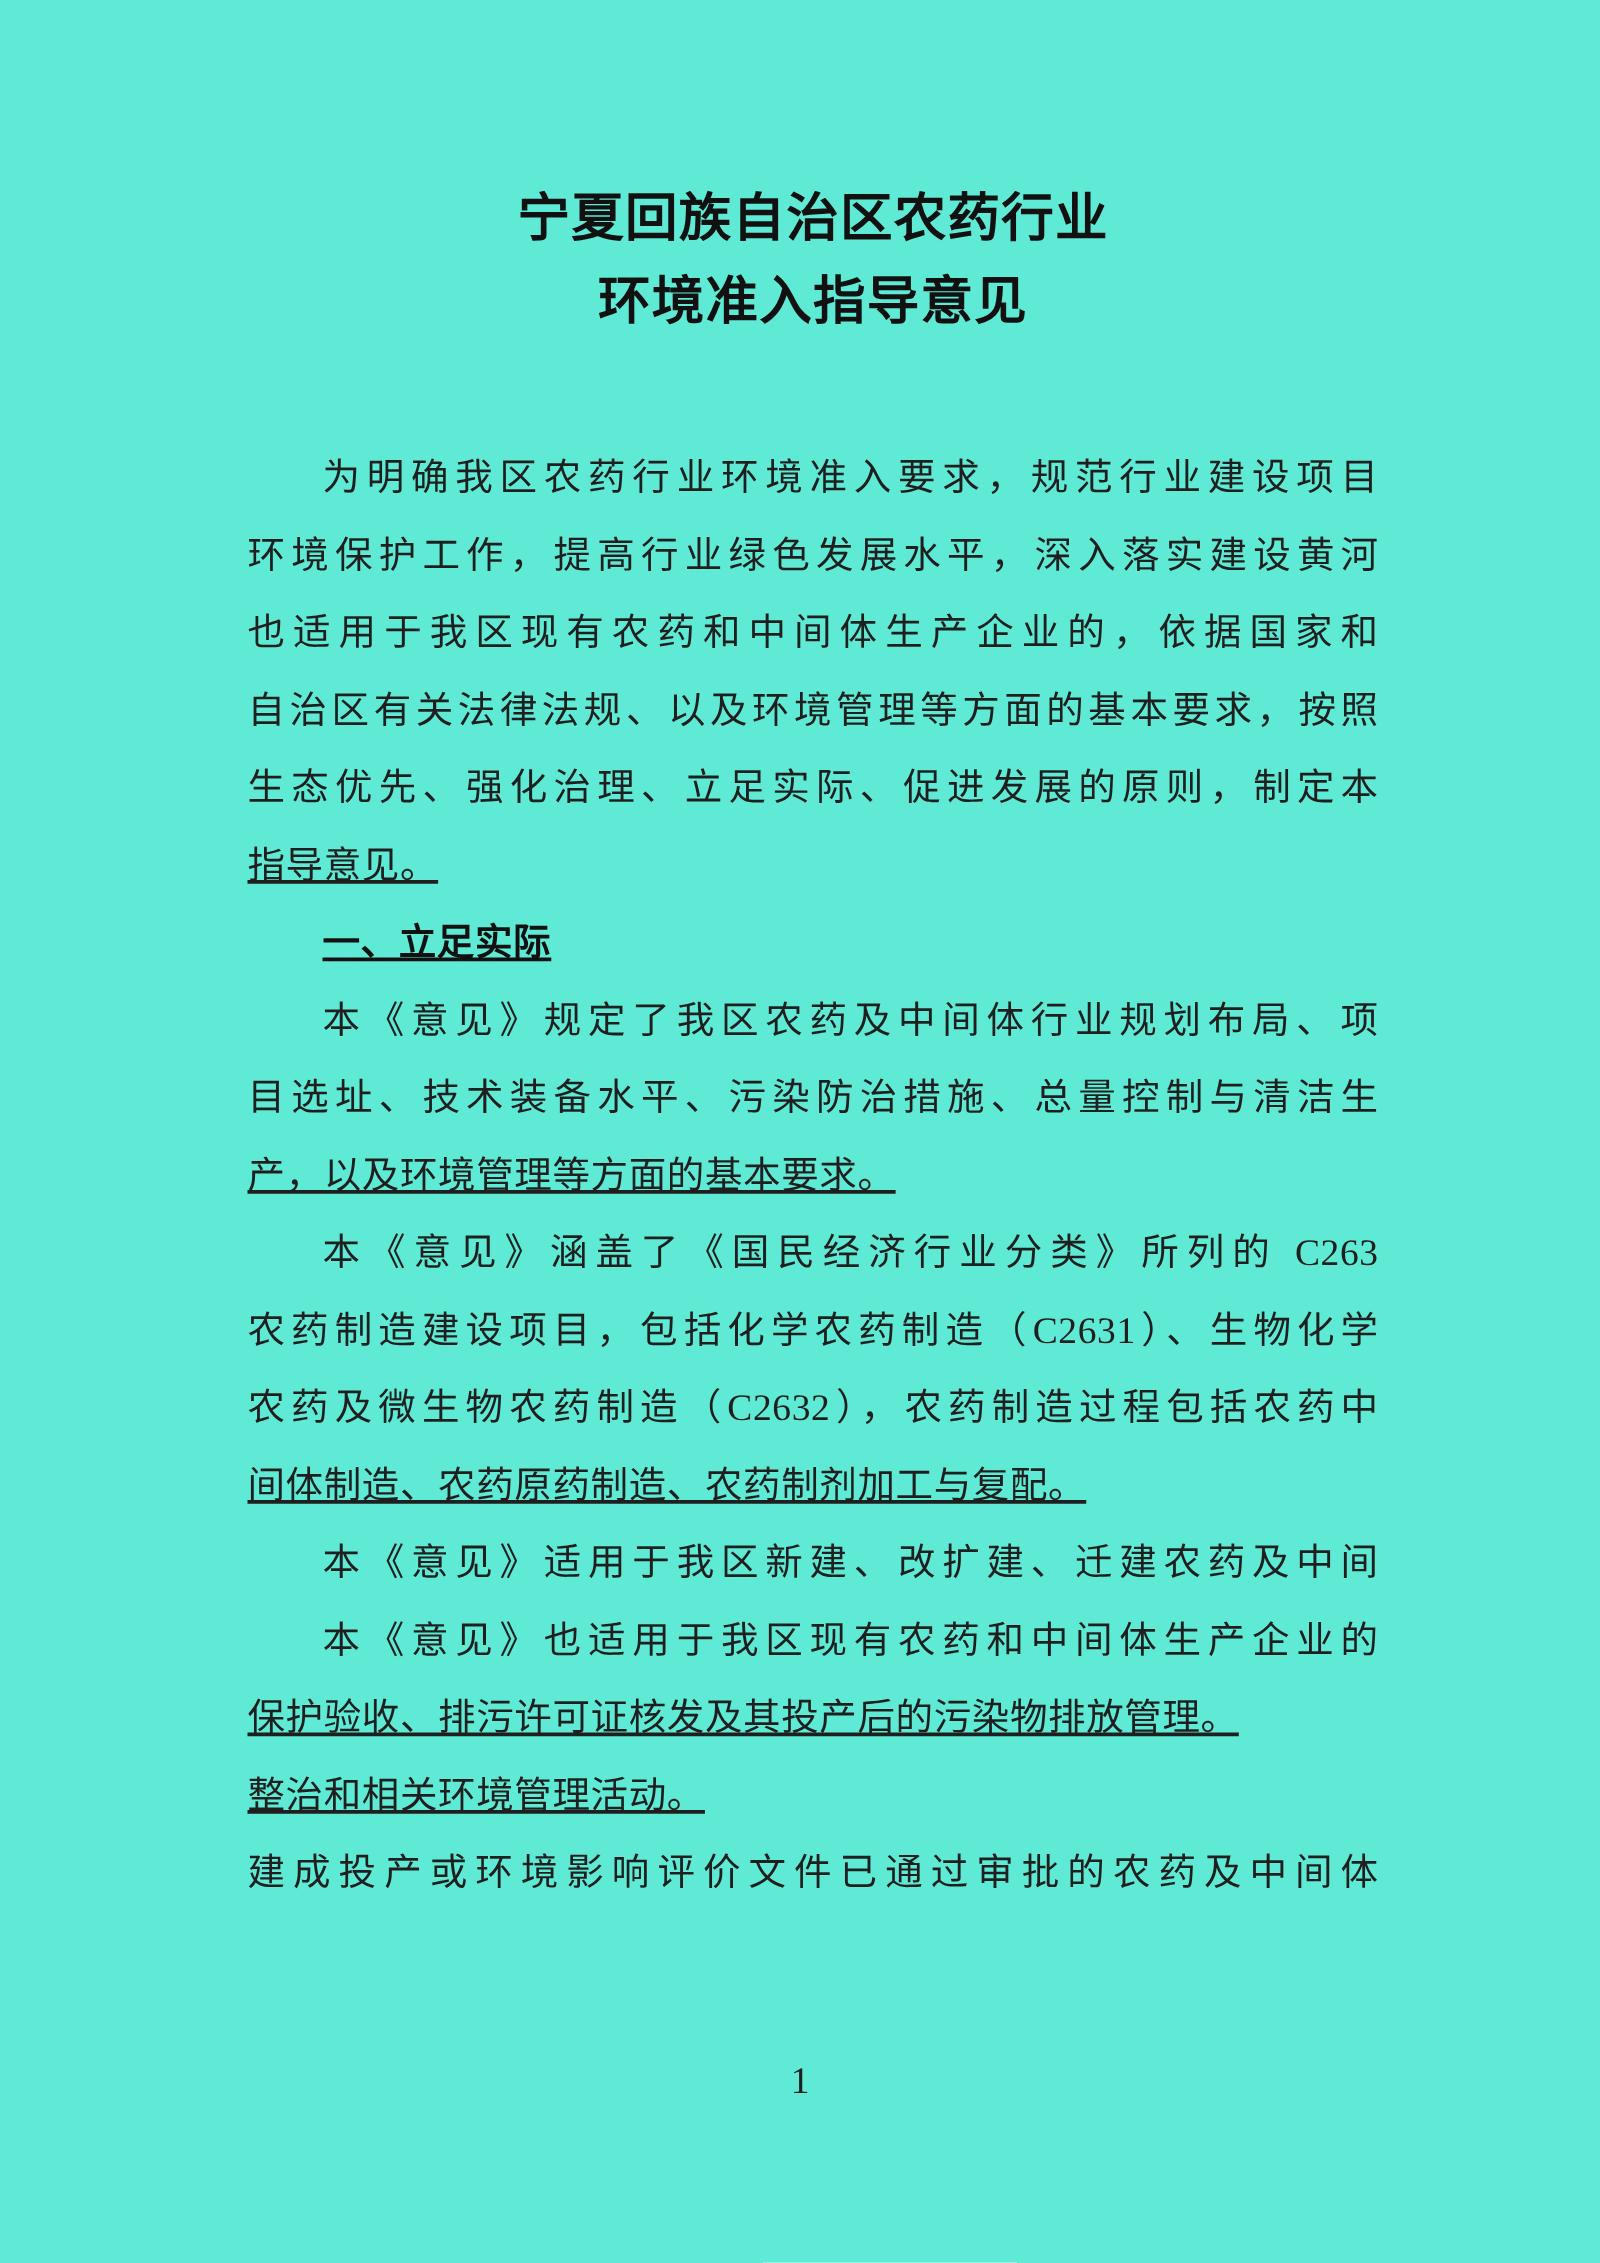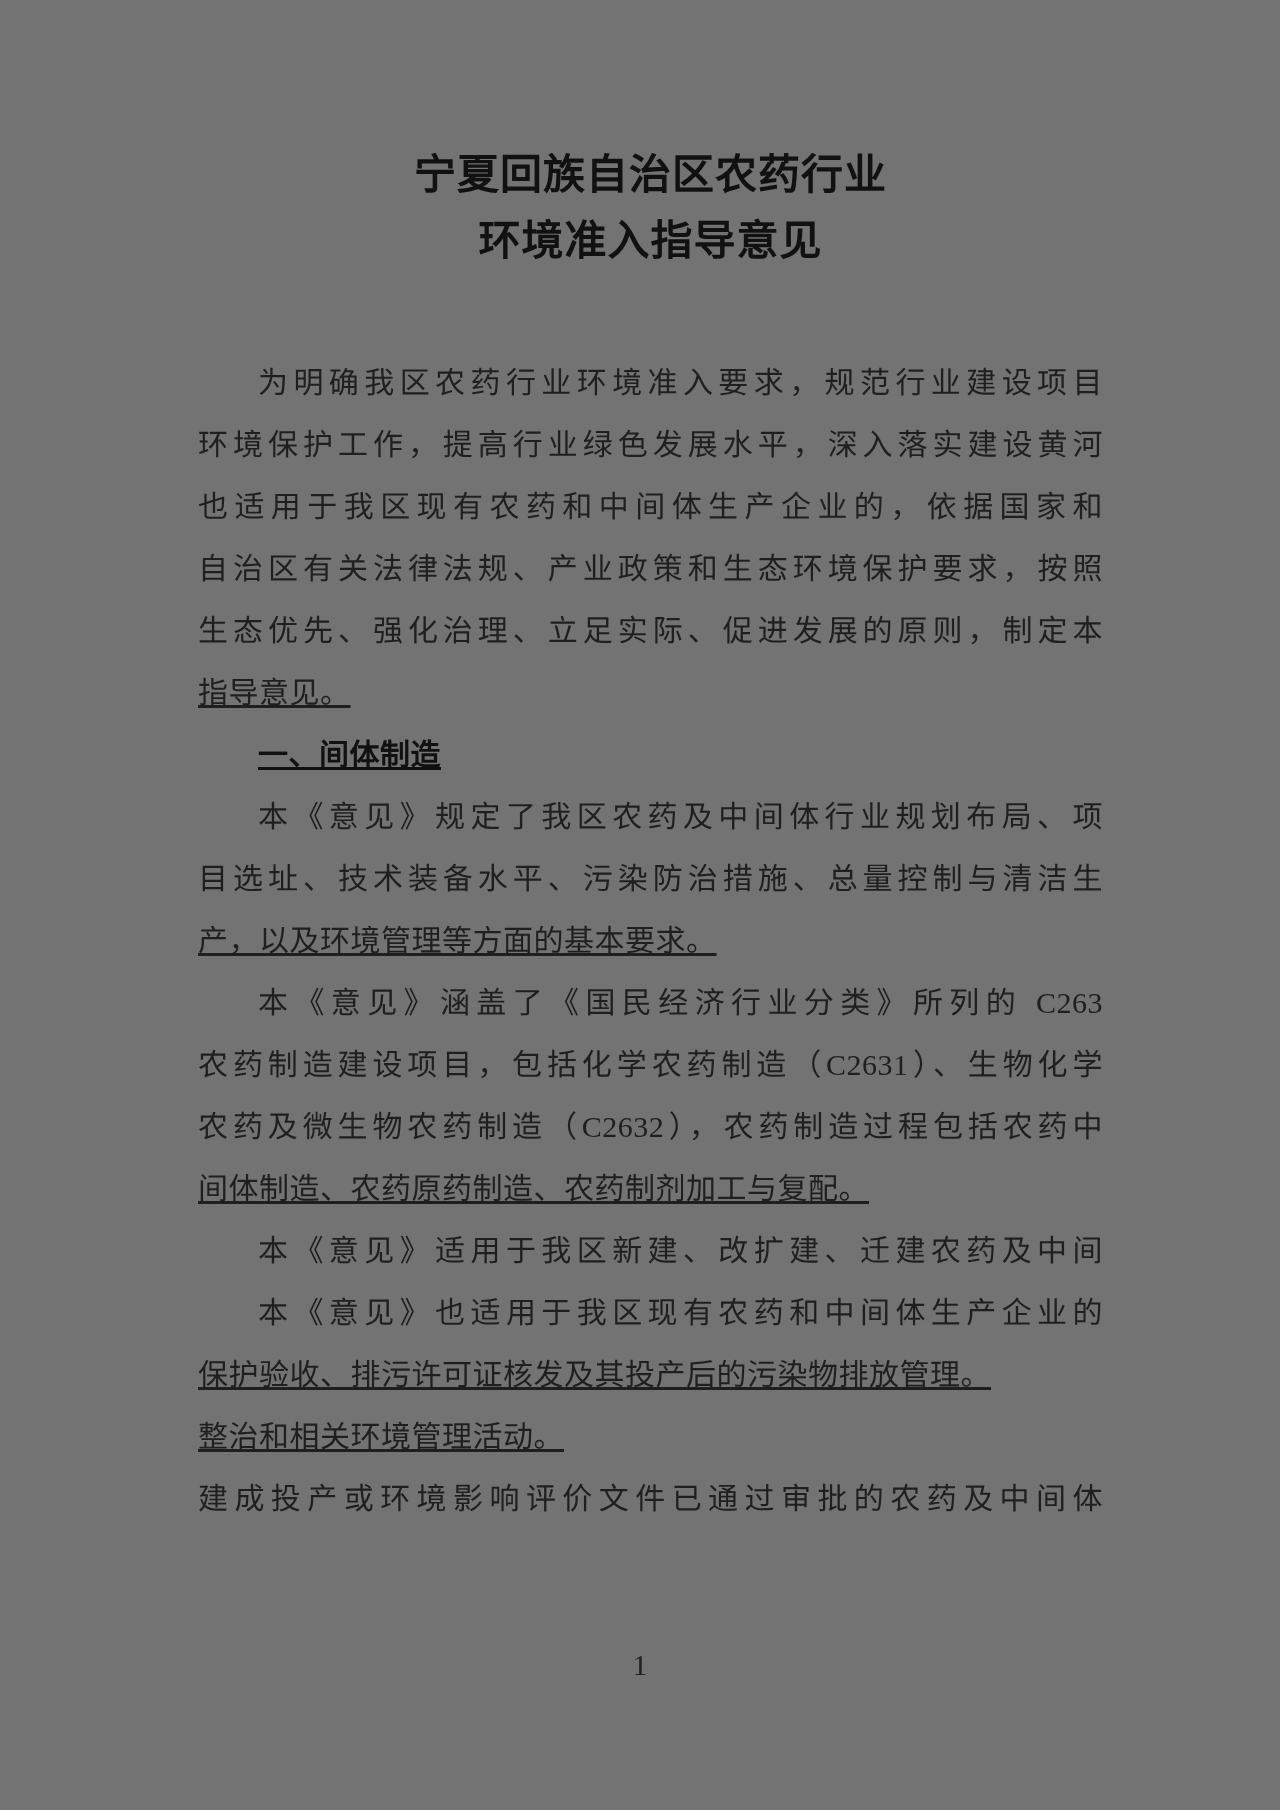--- a/index.html
+++ b/index.html
@@ -11,21 +11,21 @@
     width: 1280px;
     height: 1810px;
     position: relative;
     font-family: "Liberation Serif", "DejaVu Serif", serif;
     color: #1f1f1f;
     overflow: hidden;
   }
   .page {
     position: absolute;
     inset: 0;
-    background: #737373;
+    background: #5eead4;
   }
   .content {
     position: absolute;
     left: 198px;
     top: 0;
     width: 905px;
   }
   .title-block {
     padding-top: 142px;
     text-align: center;
@@ -78,24 +78,24 @@
 <div class="page">
   <div class="content">
     <div class="title-block">
       <div>宁夏回族自治区农药行业</div>
       <div>环境准入指导意见</div>
     </div>
     <div class="doc-body">
         <div class="line first">为明确我区农药行业环境准入要求，规范行业建设项目</div>
         <div class="line">环境保护工作，提高行业绿色发展水平，深入落实建设黄河</div>
         <div class="line">也适用于我区现有农药和中间体生产企业的，依据国家和</div>
-        <div class="line">自治区有关法律法规、产业政策和生态环境保护要求，按照</div>
+        <div class="line">自治区有关法律法规、以及环境管理等方面的基本要求，按照</div>
         <div class="line">生态优先、强化治理、立足实际、促进发展的原则，制定本</div>
         <div class="line end">指导意见。</div>
-        <div class="line heading first end">一、间体制造</div>
+        <div class="line heading first end">一、立足实际</div>
         <div class="line first">本《意见》规定了我区农药及中间体行业规划布局、项</div>
         <div class="line">目选址、技术装备水平、污染防治措施、总量控制与清洁生</div>
         <div class="line end">产，以及环境管理等方面的基本要求。</div>
         <div class="line first">本《意见》涵盖了《国民经济行业分类》所列的 C263</div>
         <div class="line">农药制造建设项目，包括化学农药制造（C2631）、生物化学</div>
         <div class="line">农药及微生物农药制造（C2632），农药制造过程包括农药中</div>
         <div class="line end">间体制造、农药原药制造、农药制剂加工与复配。</div>
         <div class="line first">本《意见》适用于我区新建、改扩建、迁建农药及中间</div>
         <div class="line first">本《意见》也适用于我区现有农药和中间体生产企业的</div>
         <div class="line end">保护验收、排污许可证核发及其投产后的污染物排放管理。</div>

